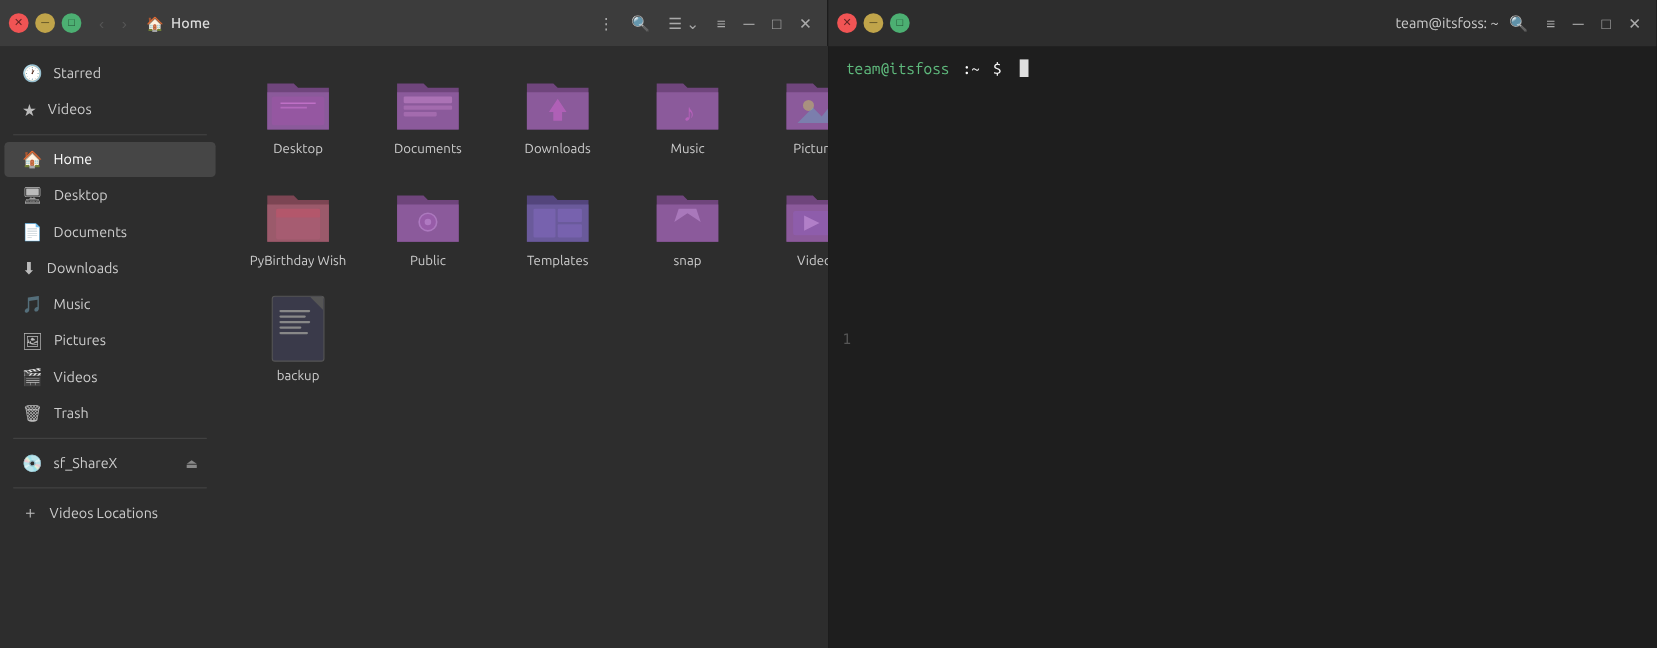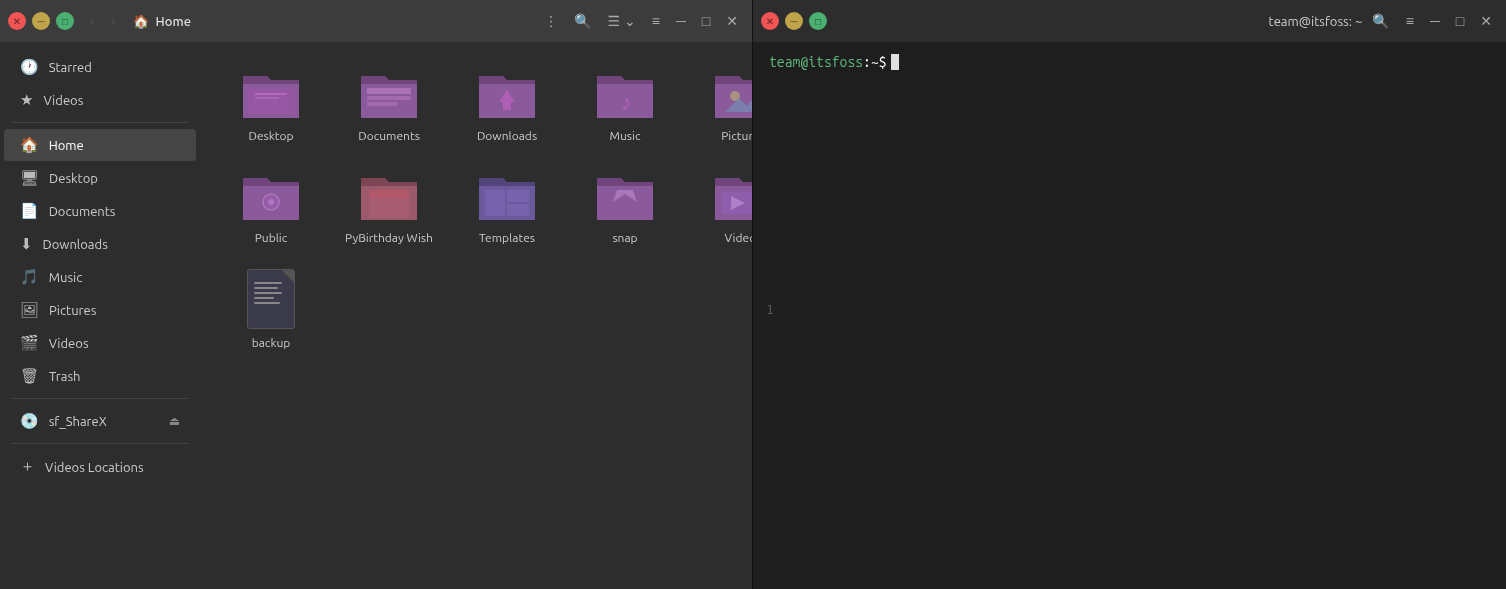--- a/index.html
+++ b/index.html
@@ -203,20 +203,21 @@
       padding: 12px 16px;
       color: #e0e0e0;
       font-family: 'Ubuntu Mono', 'Courier New', monospace;
       font-size: 14px;
       overflow-y: auto;
     }
 
     .terminal-prompt {
       display: flex;
       align-items: center;
+      gap: 12px;
     }
     .prompt-user { color: #5fba7d; }
     .prompt-path { color: #fff; }
     .prompt-dollar { color: #fff; margin-right: 4px; }
     .cursor-block {
       width: 8px;
       height: 16px;
       background: #e0e0e0;
       display: inline-block;
       animation: blink 1s step-end infinite;
@@ -381,39 +382,39 @@
               <circle cx="24" cy="30" r="5" fill="rgba(200,200,100,0.5)"></circle>
               <polygon points="14,46 28,32 36,40 44,30 54,46" fill="rgba(100,180,200,0.4)"></polygon>
             </svg>
           </div>
           <span class="file-label">Pictures</span>
         </div>
 
         <div class="file-item">
           <div class="folder-icon">
             <svg viewBox="0 0 64 56" xmlns="http://www.w3.org/2000/svg">
-              <path d="M4,10 L28,10 L32,14 L60,14 L60,52 L4,52 Z" fill="#7b4a8b" opacity="0.85"></path>
-              <path d="M4,18 L60,18 L60,52 L4,52 Z" fill="#8b5a9b"></path>
-              <circle cx="32" cy="34" r="8" fill="rgba(180,100,200,0.3)" stroke="rgba(200,150,220,0.5)" stroke-width="1.5"></circle>
-              <circle cx="32" cy="34" r="3" fill="rgba(200,150,220,0.5)"></circle>
-            </svg>
-          </div>
-          <span class="file-label">Public</span>
-        </div>
-
-        <div class="file-item">
-          <div class="folder-icon">
-            <svg viewBox="0 0 64 56" xmlns="http://www.w3.org/2000/svg">
               <path d="M4,10 L28,10 L32,14 L60,14 L60,52 L4,52 Z" fill="#8b4a5b" opacity="0.85"></path>
               <path d="M4,18 L60,18 L60,52 L4,52 Z" fill="#9b5a6b"></path>
               <rect x="12" y="22" width="40" height="28" rx="2" fill="rgba(200,100,130,0.25)"></rect>
               <rect x="12" y="22" width="40" height="8" rx="1" fill="rgba(200,80,100,0.4)"></rect>
             </svg>
           </div>
           <span class="file-label">PyBirthday Wish</span>
+        </div>
+
+        <div class="file-item">
+          <div class="folder-icon">
+            <svg viewBox="0 0 64 56" xmlns="http://www.w3.org/2000/svg">
+              <path d="M4,10 L28,10 L32,14 L60,14 L60,52 L4,52 Z" fill="#7b4a8b" opacity="0.85"></path>
+              <path d="M4,18 L60,18 L60,52 L4,52 Z" fill="#8b5a9b"></path>
+              <circle cx="32" cy="34" r="8" fill="rgba(180,100,200,0.3)" stroke="rgba(200,150,220,0.5)" stroke-width="1.5"></circle>
+              <circle cx="32" cy="34" r="3" fill="rgba(200,150,220,0.5)"></circle>
+            </svg>
+          </div>
+          <span class="file-label">Public</span>
         </div>
 
         <div class="file-item">
           <div class="folder-icon">
             <svg viewBox="0 0 64 56" xmlns="http://www.w3.org/2000/svg">
               <path d="M4,10 L28,10 L32,14 L60,14 L60,52 L4,52 Z" fill="#5a4a8b" opacity="0.85"></path>
               <path d="M4,18 L60,18 L60,52 L4,52 Z" fill="#6a5a9b"></path>
               <rect x="10" y="22" width="20" height="26" rx="1" fill="rgba(150,120,220,0.3)"></rect>
               <rect x="32" y="22" width="22" height="12" rx="1" fill="rgba(150,120,220,0.3)"></rect>
               <rect x="32" y="36" width="22" height="12" rx="1" fill="rgba(150,120,220,0.3)"></rect>

